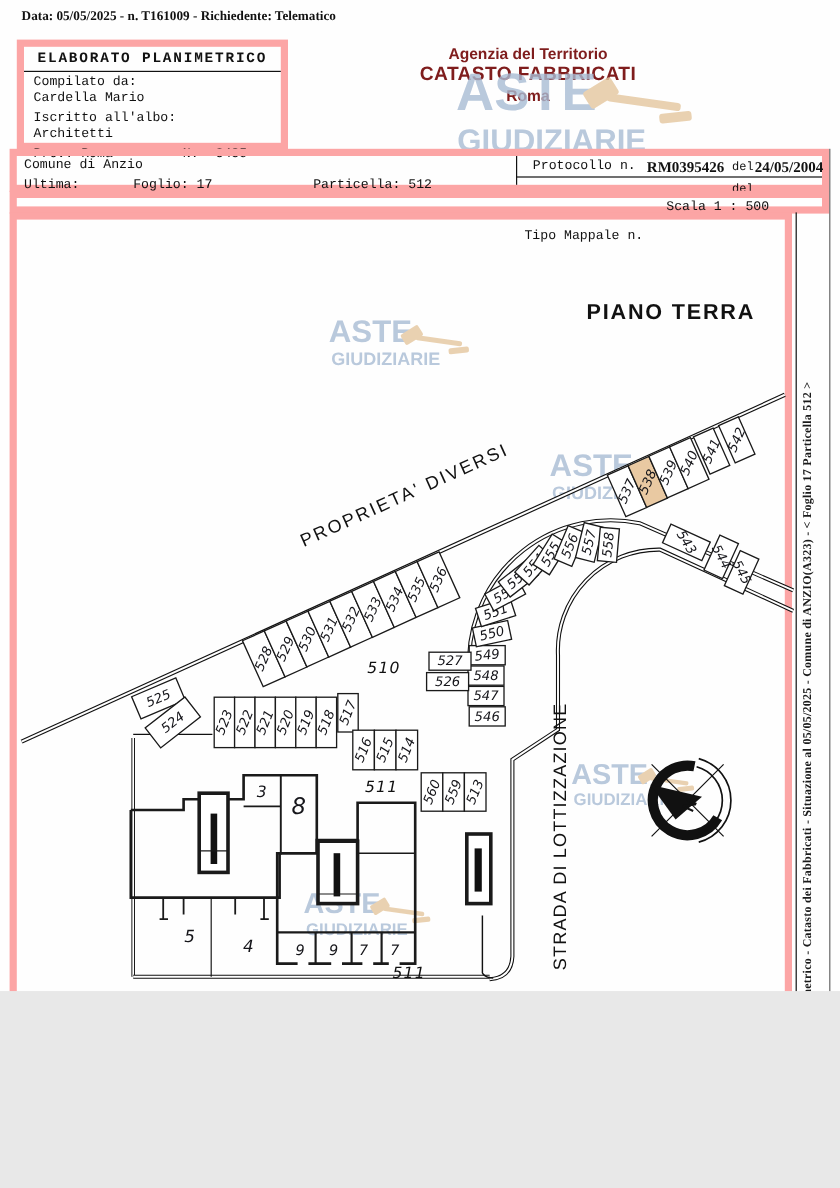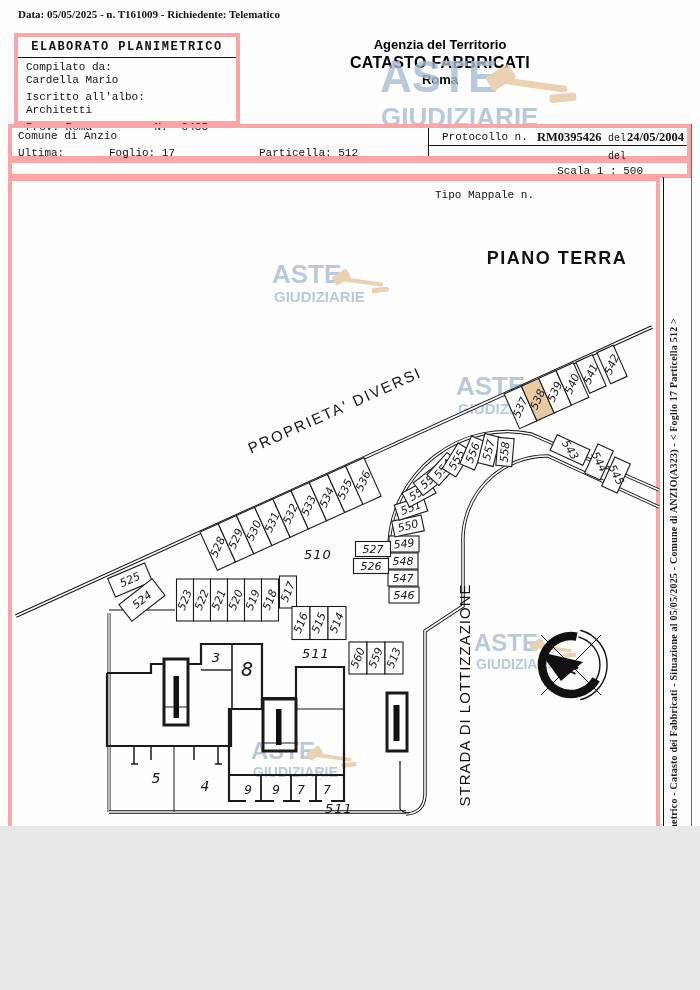--- a/index.html
+++ b/index.html
@@ -2,27 +2,27 @@
 <html><head>
 <meta charset="utf-8">
 <style>
   html,body{margin:0;padding:0;background:#e8e8e8;}
   #page{position:relative;width:700px;height:826px;background:#fefefe;overflow:hidden;
         font-family:"Liberation Sans",sans-serif;color:#111;}
   .abs{position:absolute;}
   .mono{font-family:"Liberation Mono","DejaVu Sans Mono",monospace;}
   .serif{font-family:"Liberation Serif","DejaVu Serif",serif;}
   .b{font-weight:bold;}
-  .box{border:4px solid #fca5a5;box-sizing:border-box;}
+  .box{border:6px solid #fca5a5;box-sizing:border-box;}
   #elab-box{left:14px;top:33px;width:226px;height:92px;}
   #elab-title{border-bottom:1px solid #111;height:20px;line-height:20px;text-align:center;
               font-size:12px;letter-spacing:1.5px;}
   #elab-body{padding:3px 8px;font-size:11px;line-height:12.5px;}
   #elab-body .gap{height:5px;}
-  #agz{left:330px;top:36px;width:220px;text-align:center;font-weight:bold;color:#000000;}
+  #agz{left:330px;top:36px;width:220px;text-align:center;font-weight:bold;color:#7f1d1d;}
   #agz .l1{font-size:13px;line-height:17px;}
   #agz .l2{font-size:16px;line-height:19px;letter-spacing:.3px;}
   #agz .l3{font-size:13px;line-height:17px;}
   #agz .l4{font-size:13px;line-height:16px;}
   #row-comune{left:8px;top:124px;width:683px;height:36px;}
   #row-dim{left:8px;top:159px;width:683px;height:19px;}
   #draw-frame{left:8px;top:177px;width:652px;height:756px;}
   #strip{left:663px;top:177px;width:29px;height:756px;border-left:1px solid #111;box-sizing:border-box;}
   .lotnum{font-family:"DejaVu Sans",sans-serif;font-style:italic;font-size:11px;fill:#15151a;}
   svg text{user-select:none;}

